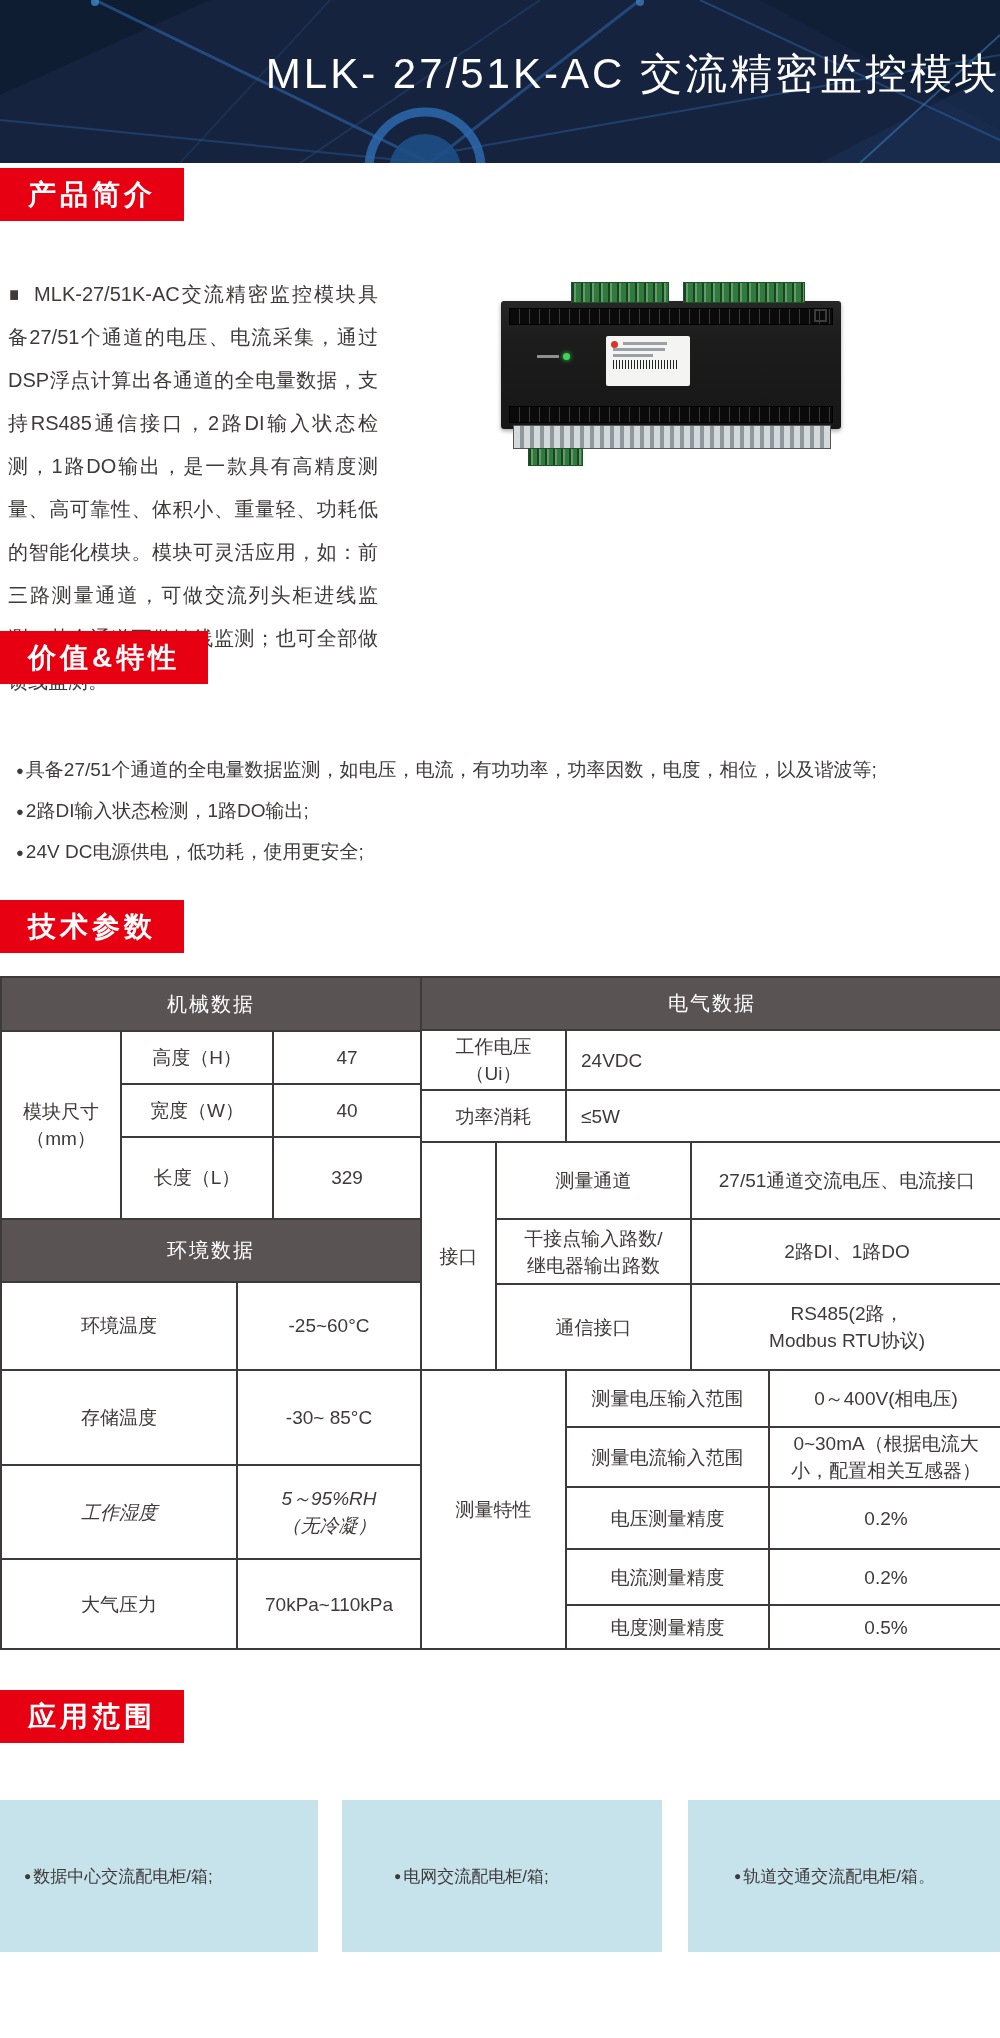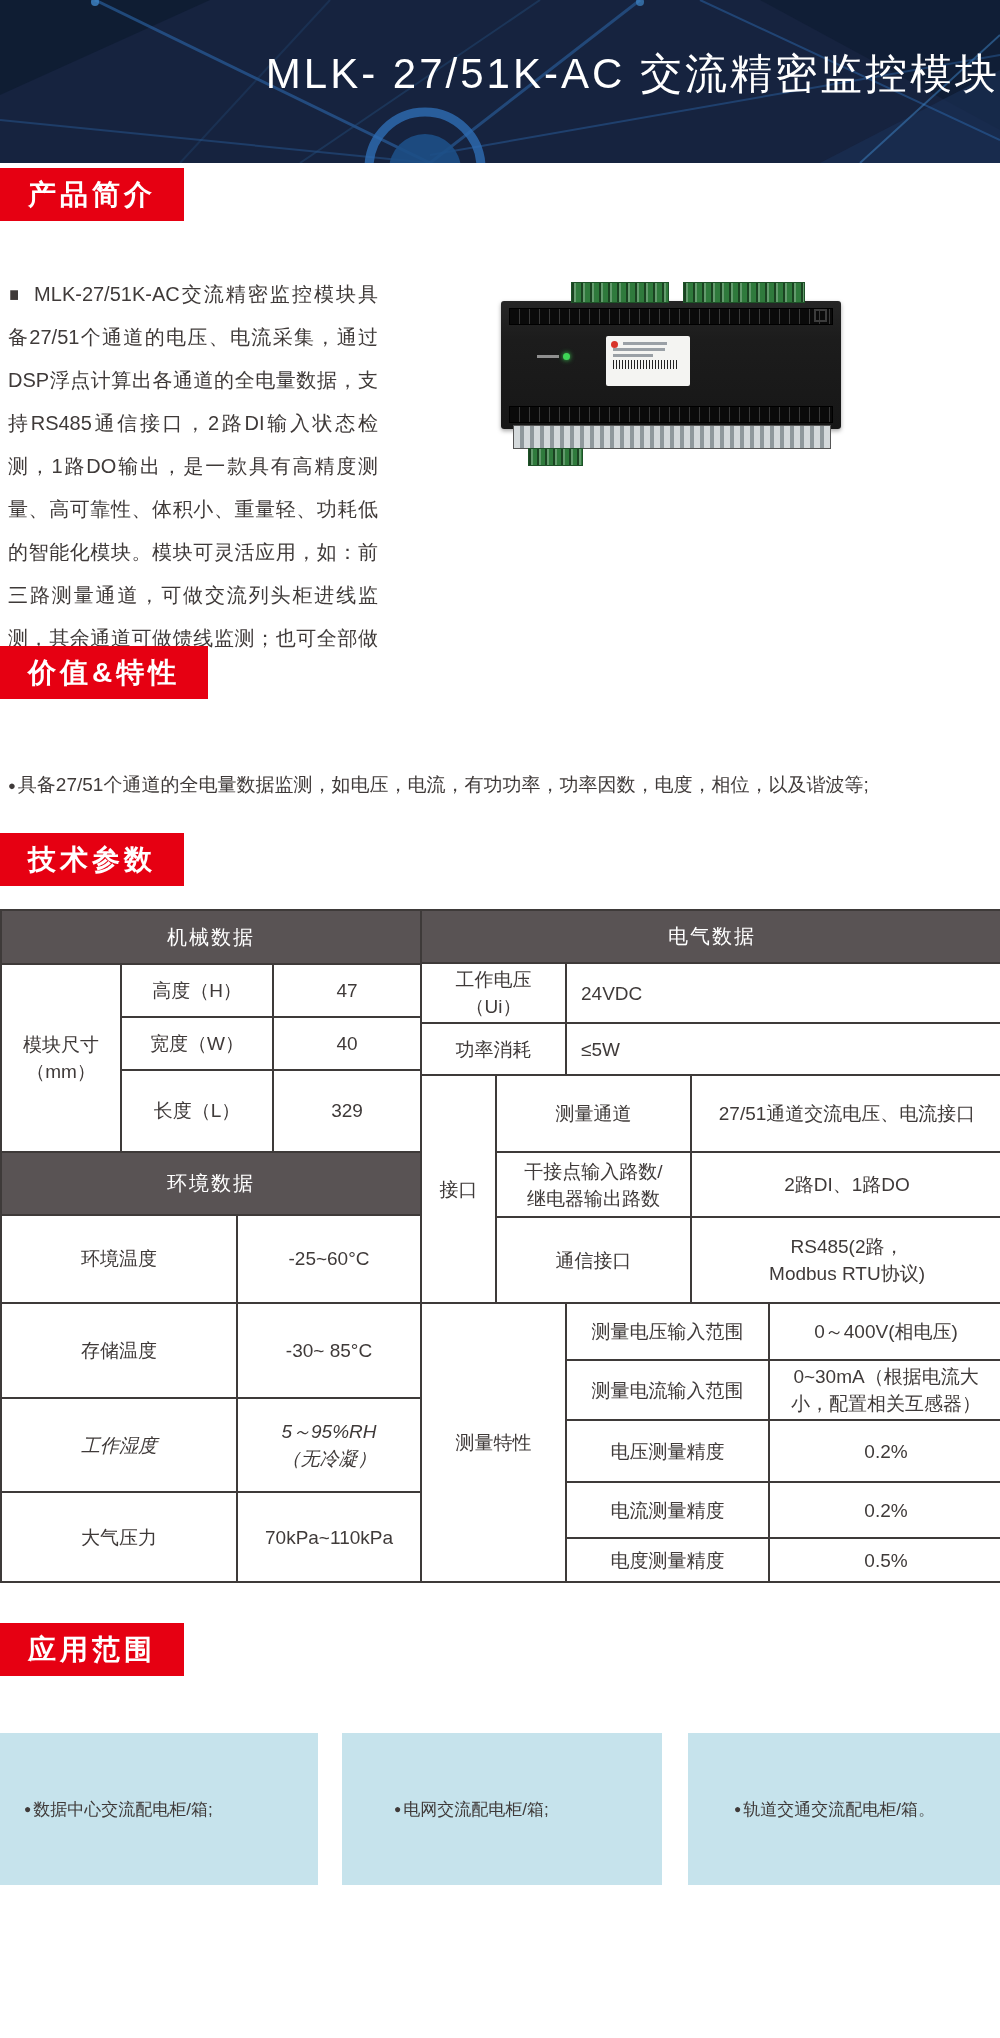--- a/index.html
+++ b/index.html
@@ -17,21 +17,21 @@
     text-align:right;color:#ffffff;font-size:42px;font-weight:500;
     letter-spacing:3px;white-space:nowrap;
   }
   
   .badge{
     display:inline-block;background:#e60012;color:#fff;
     font-size:28px;font-weight:bold;letter-spacing:4px;
     padding:12px 28px;line-height:29px;
   }
   .badge.b1{margin-top:5px;}
-  .badge.b2{margin-top:19px;}
+  .badge.b2{margin-top:4px;}
   .badge.b3{margin-top:27px;}
   .badge.b4{margin-top:40px;}
   
   .intro{display:flex;height:406px;}
   .intro-text{
     width:378px;flex:0 0 378px;box-sizing:border-box;
     padding:32px 0 0 8px;font-size:20px;line-height:43px;
     text-align:justify;color:#3f3a39;
   }
   .intro-text .sq{display:inline-block;margin-right:14px;transform:scaleX(.8);}
@@ -64,21 +64,21 @@
   .led-txt{position:absolute;left:36px;top:54px;width:22px;height:3px;background:#8f8f8f;}
   .screws{position:absolute;left:12px;right:10px;bottom:-20px;height:22px;
     background:repeating-linear-gradient(90deg,#d4d9db 0 6px,#8f989c 6px 10px);
     border:1px solid #555;}
   .term-bot{position:absolute;left:27px;bottom:-37px;width:53px;height:16px;
     background:#2f7a3c;border:1px solid #1e5228;
     background-image:repeating-linear-gradient(90deg,rgba(0,0,0,.45) 0 2px,rgba(255,255,255,.25) 2px 4px,transparent 4px 8px);}
   .mark{position:absolute;width:9px;height:9px;border:2px solid #3c3c3c;top:8px;}
   .mark.m1{right:14px;}
   
-  .features{list-style:none;margin:66px 0 0 0;padding:0 0 0 8px;}
+  .features{list-style:none;margin:66px 0 0 0;padding:0 0 0 16px;}
   .features li{font-size:19px;line-height:40px;color:#3f3a39;white-space:nowrap;}
   .features .marker{font-size:13px;vertical-align:1px;margin-right:2px;}
   
   .spec-wrap{display:flex;margin-top:23px;width:956px;}
   table{border-collapse:collapse;table-layout:fixed;}
   .tleft{width:420px;flex:0 0 420px;}
   .tright{width:582px;flex:0 0 582px;margin-left:-2px;}
   td{
     border:2px solid #3e3a39;text-align:center;vertical-align:middle;
     font-size:19px;color:#3f3a39;white-space:pre-line;padding:2px 6px;
@@ -153,20 +153,22 @@
       <div class="term-bot"></div>
     </div>
   </div>
 </section>
 
 
 <div class="badge b2">价值&amp;特性</div>
 
 <ul class="features">
   <li><span class="marker">●</span><span>具备27/51个通道的全电量数据监测，如电压，电流，有功功率，功率因数，电度，相位，以及谐波等;</span></li>
+  <li><span class="marker">●</span><span>2路DI输入状态检测，1路DO输出;</span></li>
+  <li><span class="marker">●</span><span>24V DC电源供电，低功耗，使用更安全;</span></li>
 </ul>
 
 
 <div class="badge b3">技术参数</div>
 
 <div class="spec-wrap">
 
   <table class="tleft">
     <colgroup>
         <col style="width:120px">

